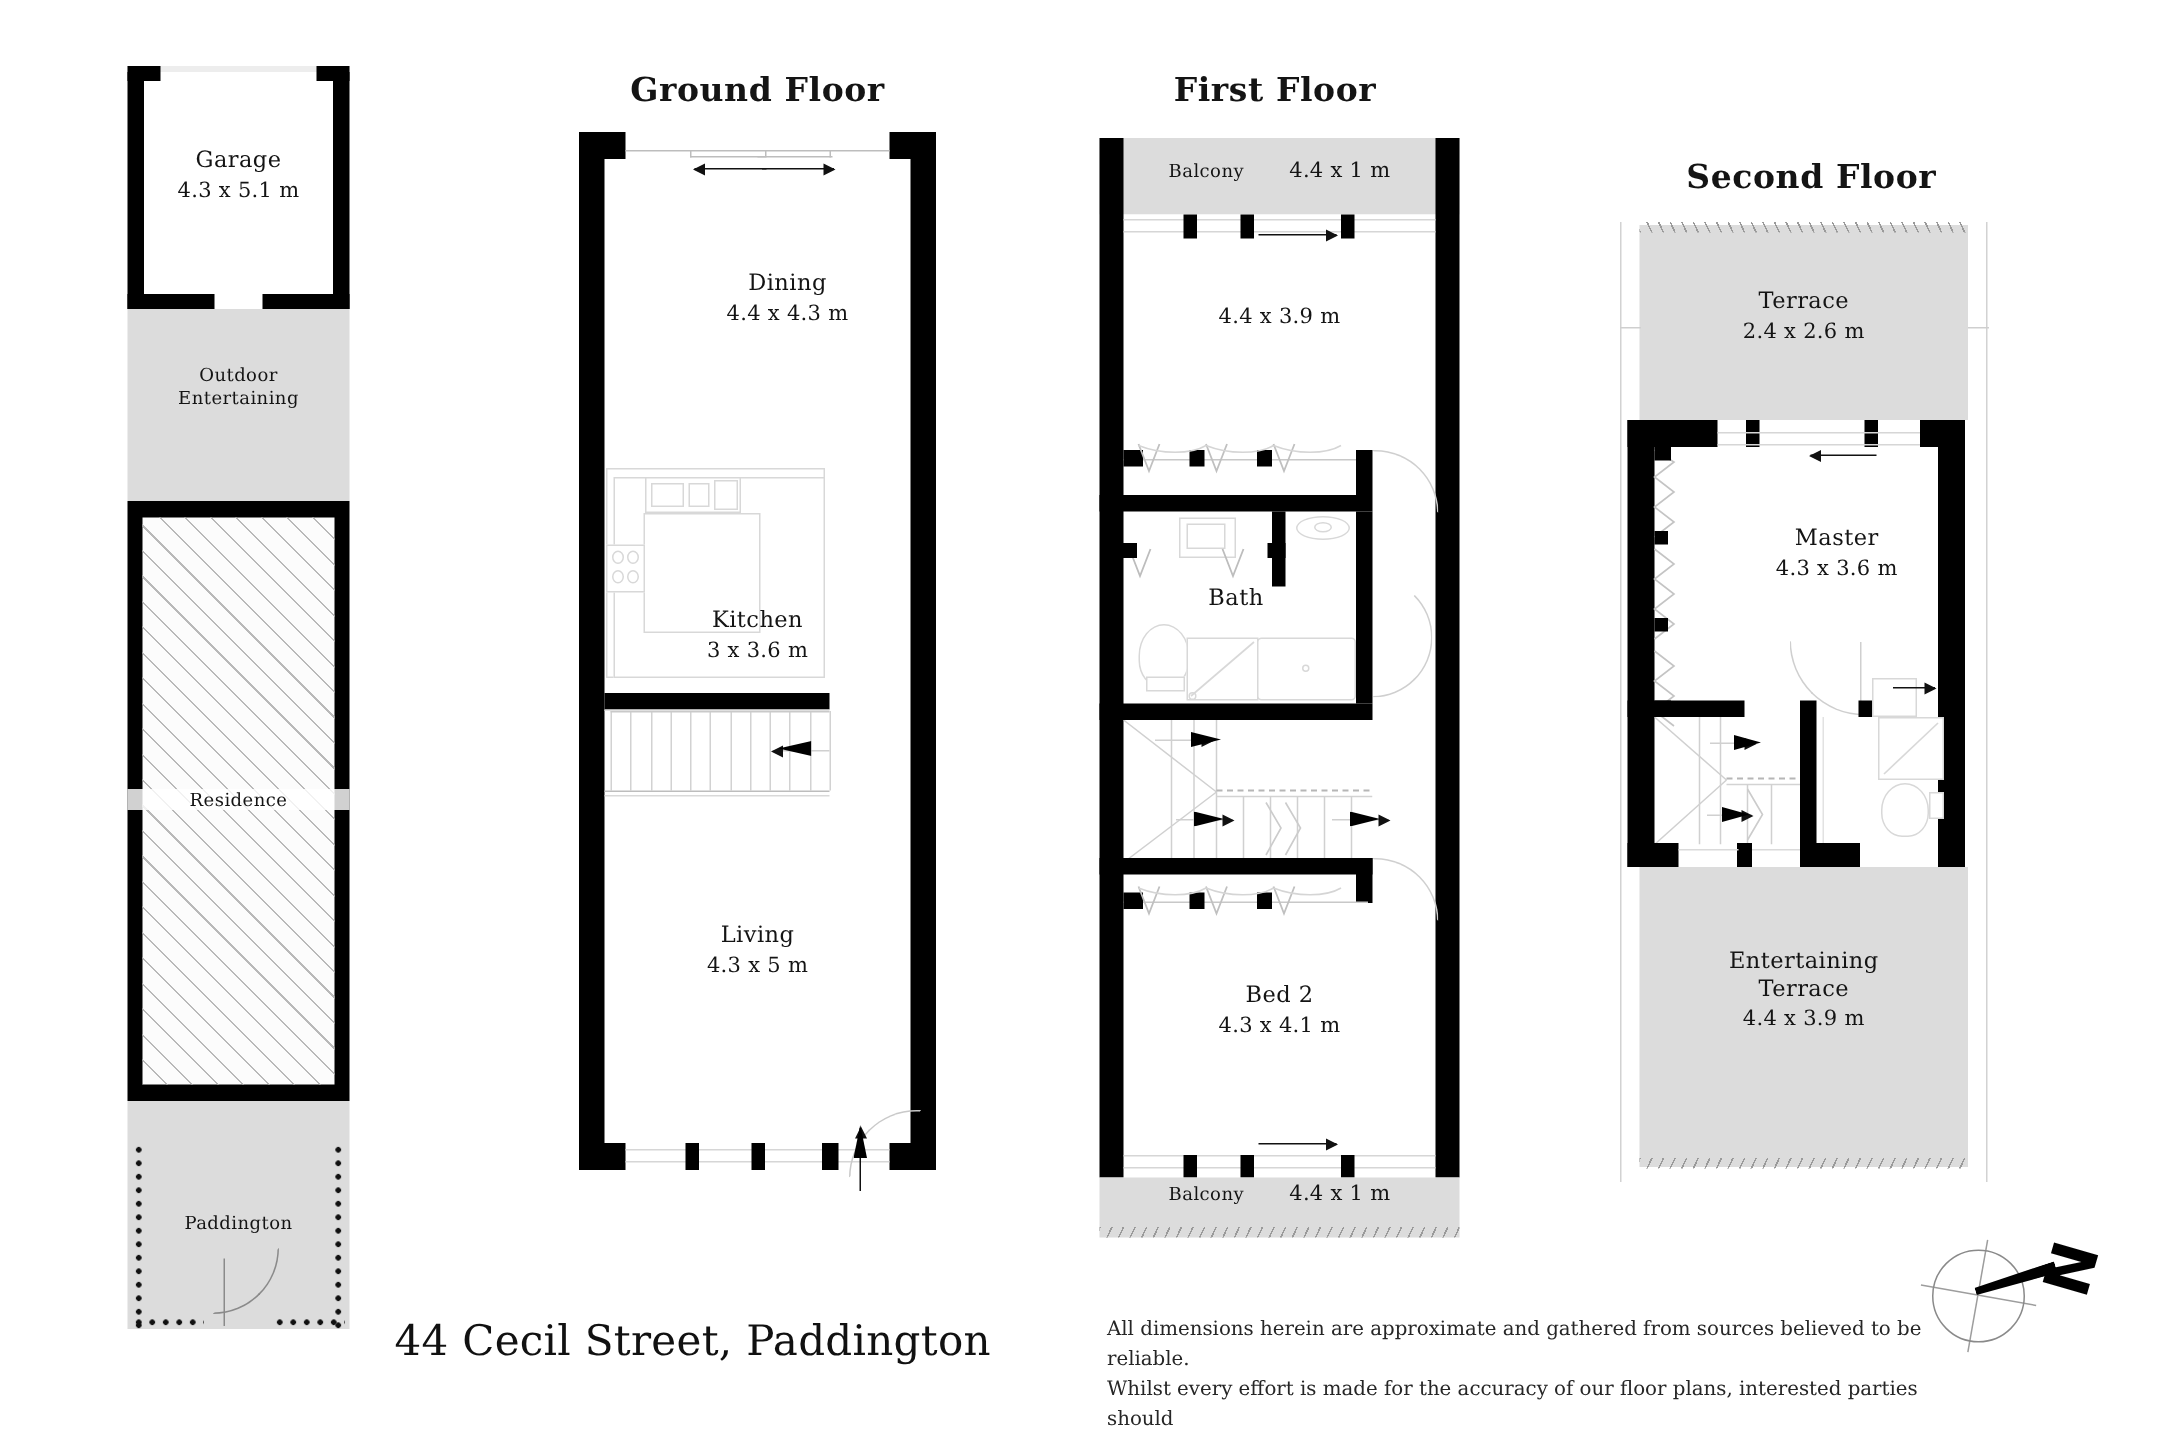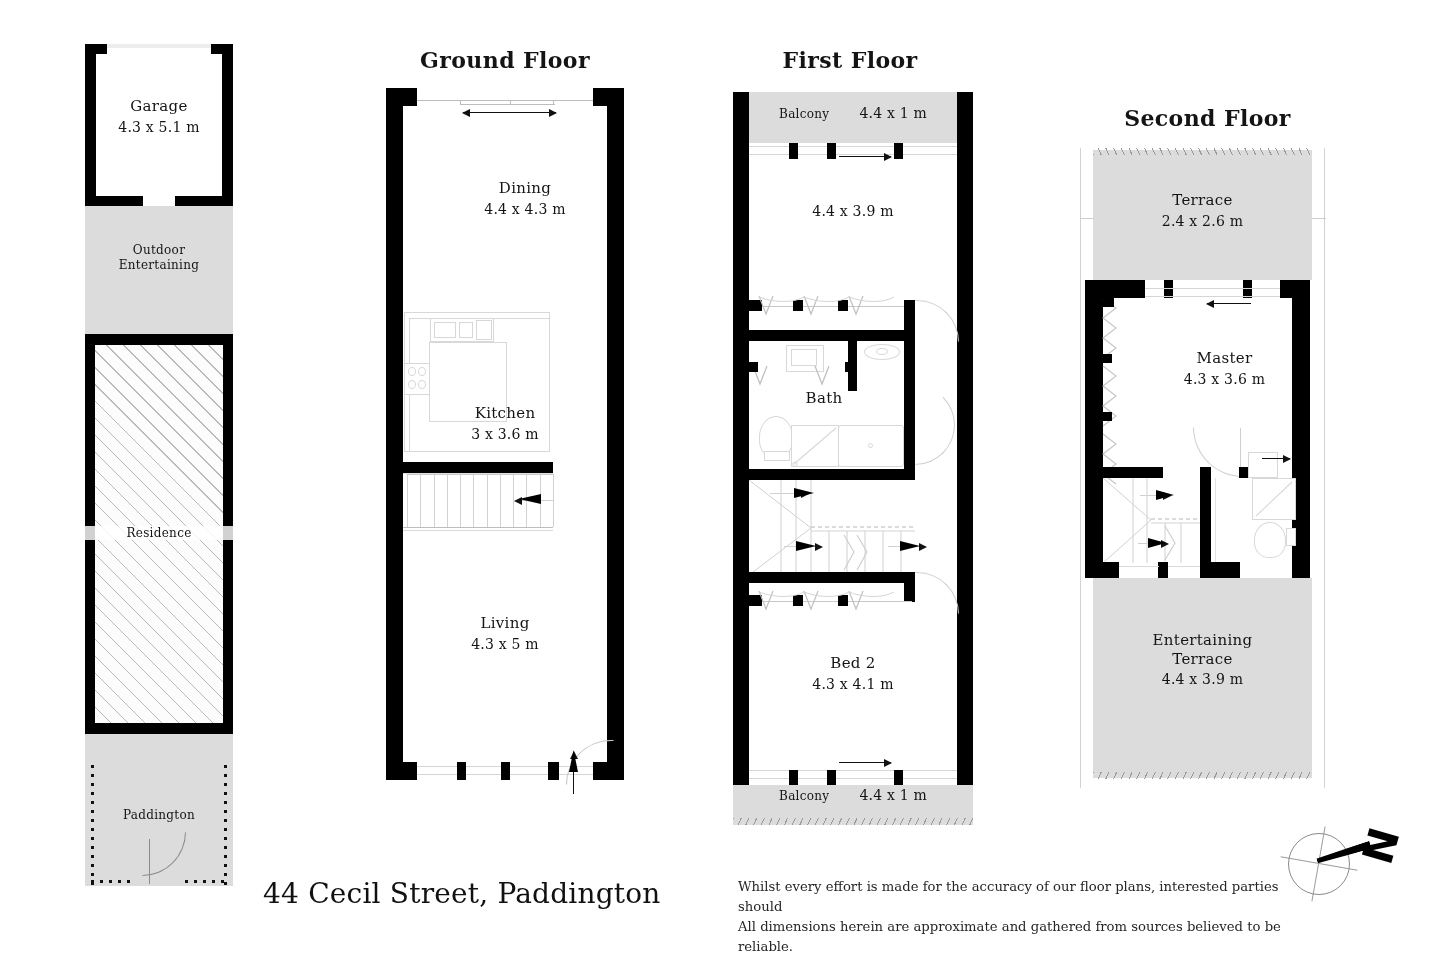--- a/index.html
+++ b/index.html
@@ -451,22 +451,22 @@
   <div class="rlabel" style="left:1093px;top:632px;width:219px;">
     <span class="rname">Entertaining</span>
     <span class="rname" style="margin-top:1px;">Terrace</span>
     <span class="rdim">4.4 x 3.9 m</span>
   </div>
 </div>
 
 <div id="address" style="left:263px;top:877px;">44 Cecil Street, Paddington</div>
 
 <div id="disclaimer" style="left:738px;top:877px;">
+  <div>All dimensions herein are approximate and gathered from sources believed to be  reliable.</div>
   <div>Whilst every effort is made for the accuracy of our floor plans, interested parties should</div>
-  <div>All dimensions herein are approximate and gathered from sources believed to be  reliable.</div>
   <div>rely on their own enquiries.</div>
 </div>
 
 <div id="compass" style="left:1288px;top:833px;width:130px;height:80px;">
   <div class="cross-v"></div>
   <div class="cross-h"></div>
   <div class="ring"></div>
   <div class="needle"></div>
   <div class="nglyph">N</div>
 </div>

